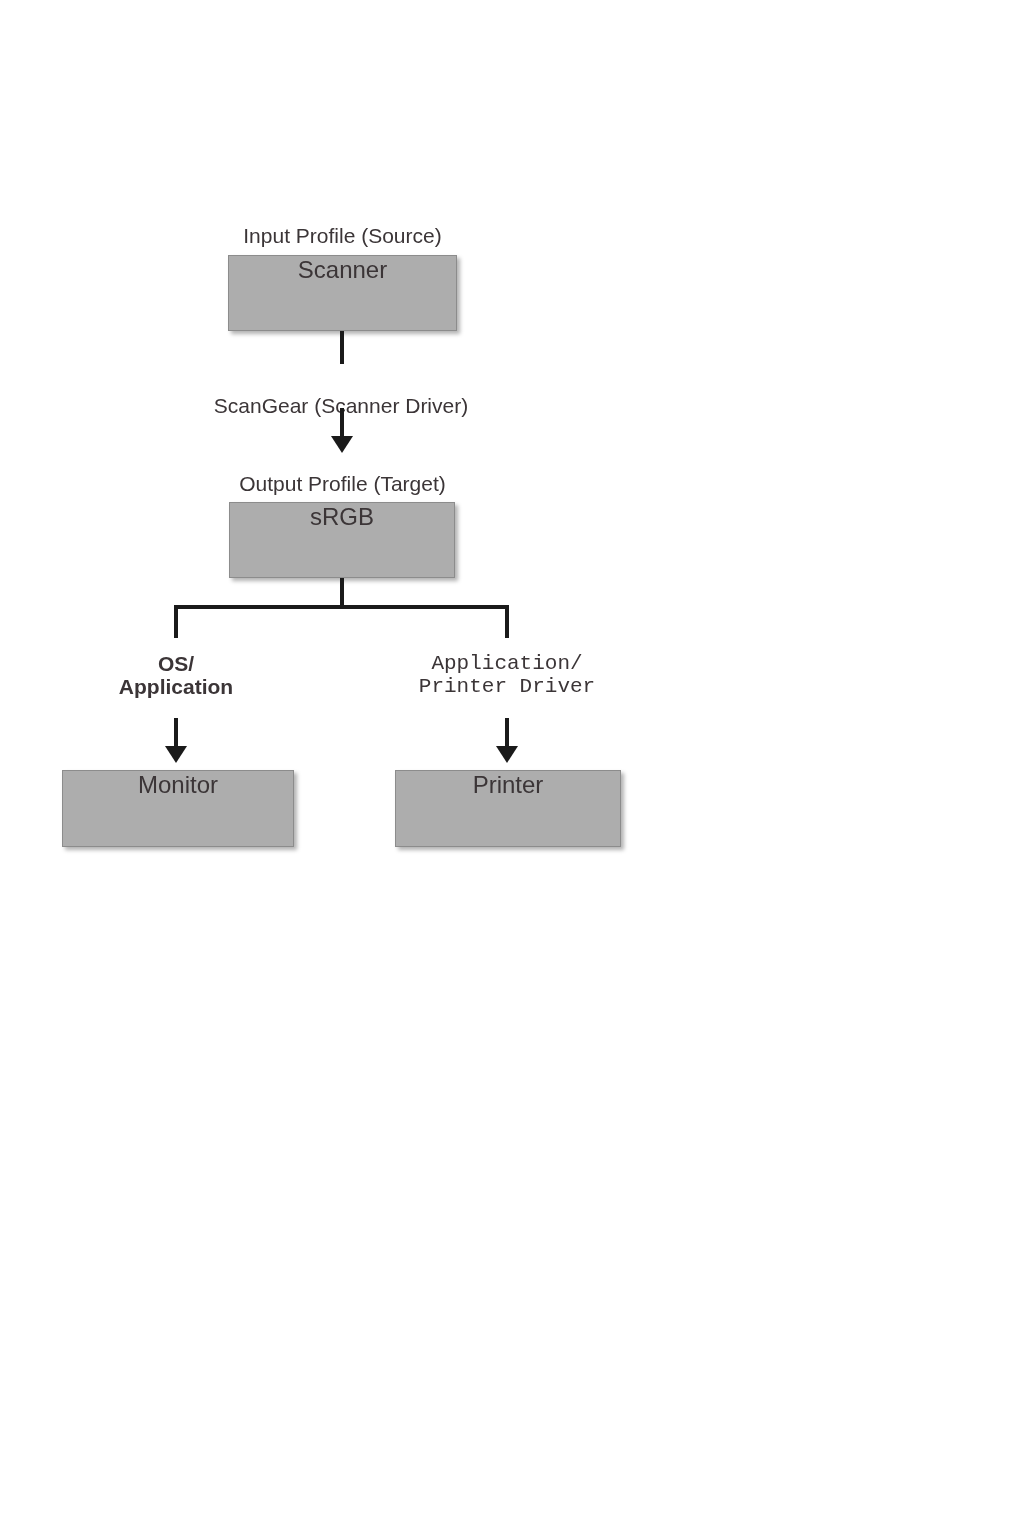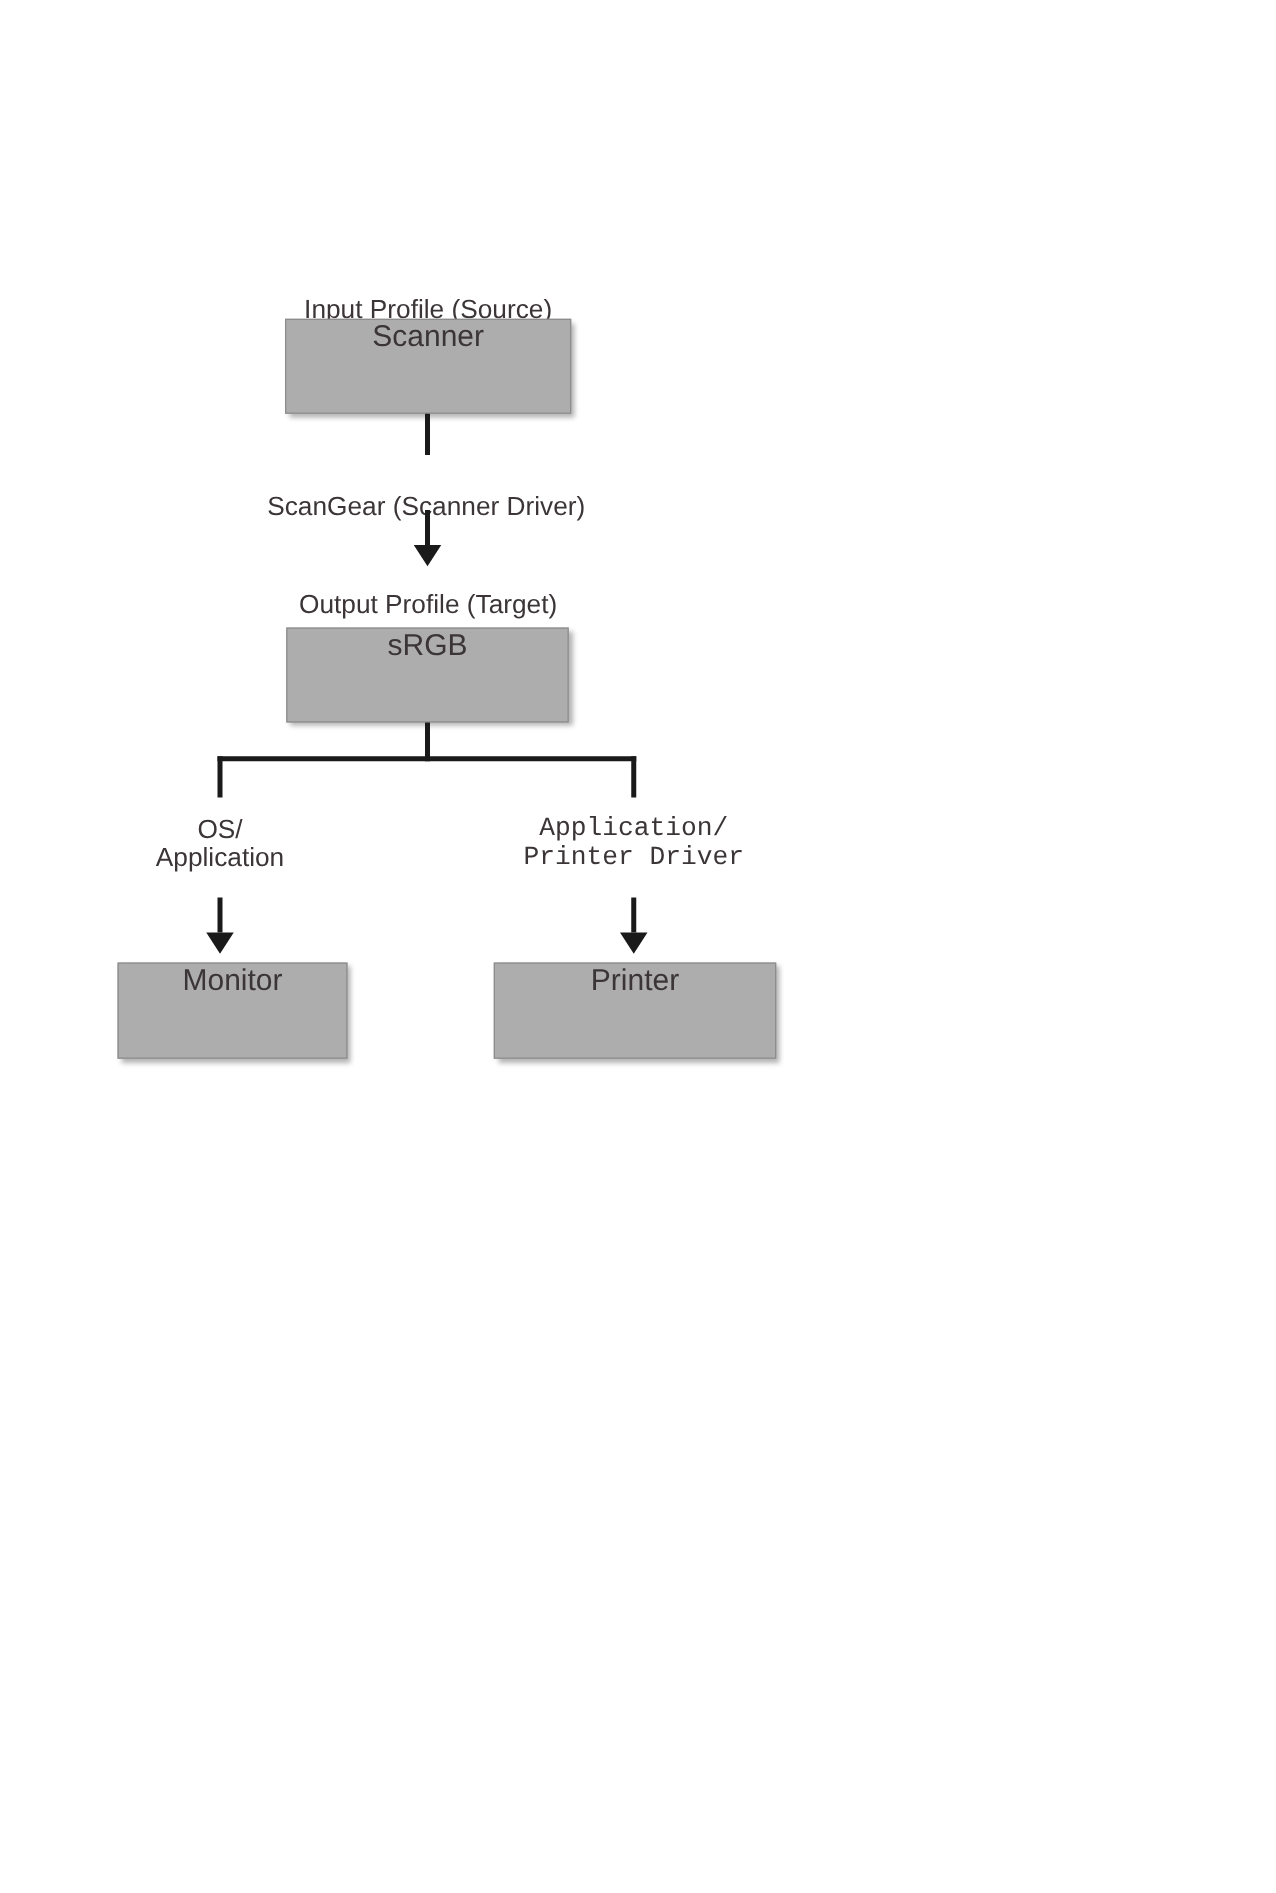--- a/index.html
+++ b/index.html
@@ -61,21 +61,21 @@
     border-left: 11px solid transparent;
     border-right: 11px solid transparent;
     border-top: 17px solid var(--connector);
   }
 </style>
 </head>
 <body>
 
 <div class="diagram">
 
-  <div class="flow-label" style="left:228px; top:224px; width:229px;margin-top:12px;">Input Profile (Source)</div>
+  <div class="flow-label" style="left:228px; top:224px; width:229px;">Input Profile (Source)</div>
 
   <div class="node-box" style="left:228px; top:255px; width:229px; height:76px;">
     <span>Scanner</span>
   </div>
 
   <div class="connector-line" style="left:340px; top:331px; width:4px; height:33px;"></div>
 
   <div class="flow-label" style="left:166px; top:374px; width:350px;margin-top:20px;">ScanGear (Scanner Driver)</div>
 
   <div class="flow-arrow" style="left:330px; top:408px;">
@@ -90,37 +90,37 @@
   </div>
 
   <div class="connector-line" style="left:340px; top:578px; width:4px; height:31px;"></div>
 
   <div class="connector-line" style="left:174px; top:605px; width:335px; height:4px;"></div>
 
   <div class="connector-line" style="left:174px; top:605px; width:4px; height:33px;"></div>
 
   <div class="connector-line" style="left:505px; top:605px; width:4px; height:33px;"></div>
 
-  <div class="flow-label" style="left:76px; top:652px; width:200px;">OS/
+  <div class="flow-label" style="left:76px; top:652px; width:200px;font-weight:bold;">OS/
 Application</div>
 
   <div class="flow-label" style="left:407px; top:652px; width:200px;font-family:Liberation Mono, monospace;">Application/
 Printer Driver</div>
 
   <div class="flow-arrow" style="left:164px; top:718px;">
     <div class="shaft"></div>
     <div class="head"></div>
   </div>
 
   <div class="flow-arrow" style="left:495px; top:718px;">
     <div class="shaft"></div>
     <div class="head"></div>
   </div>
 
-  <div class="node-box" style="left:62px; top:770px; width:184px; height:77px;margin-left:32px;">
+  <div class="node-box" style="left:62px; top:770px; width:232px; height:77px;">
     <span>Monitor</span>
   </div>
 
   <div class="node-box" style="left:395px; top:770px; width:226px; height:77px;">
     <span>Printer</span>
   </div>
 
 </div>
 
 </body></html>

